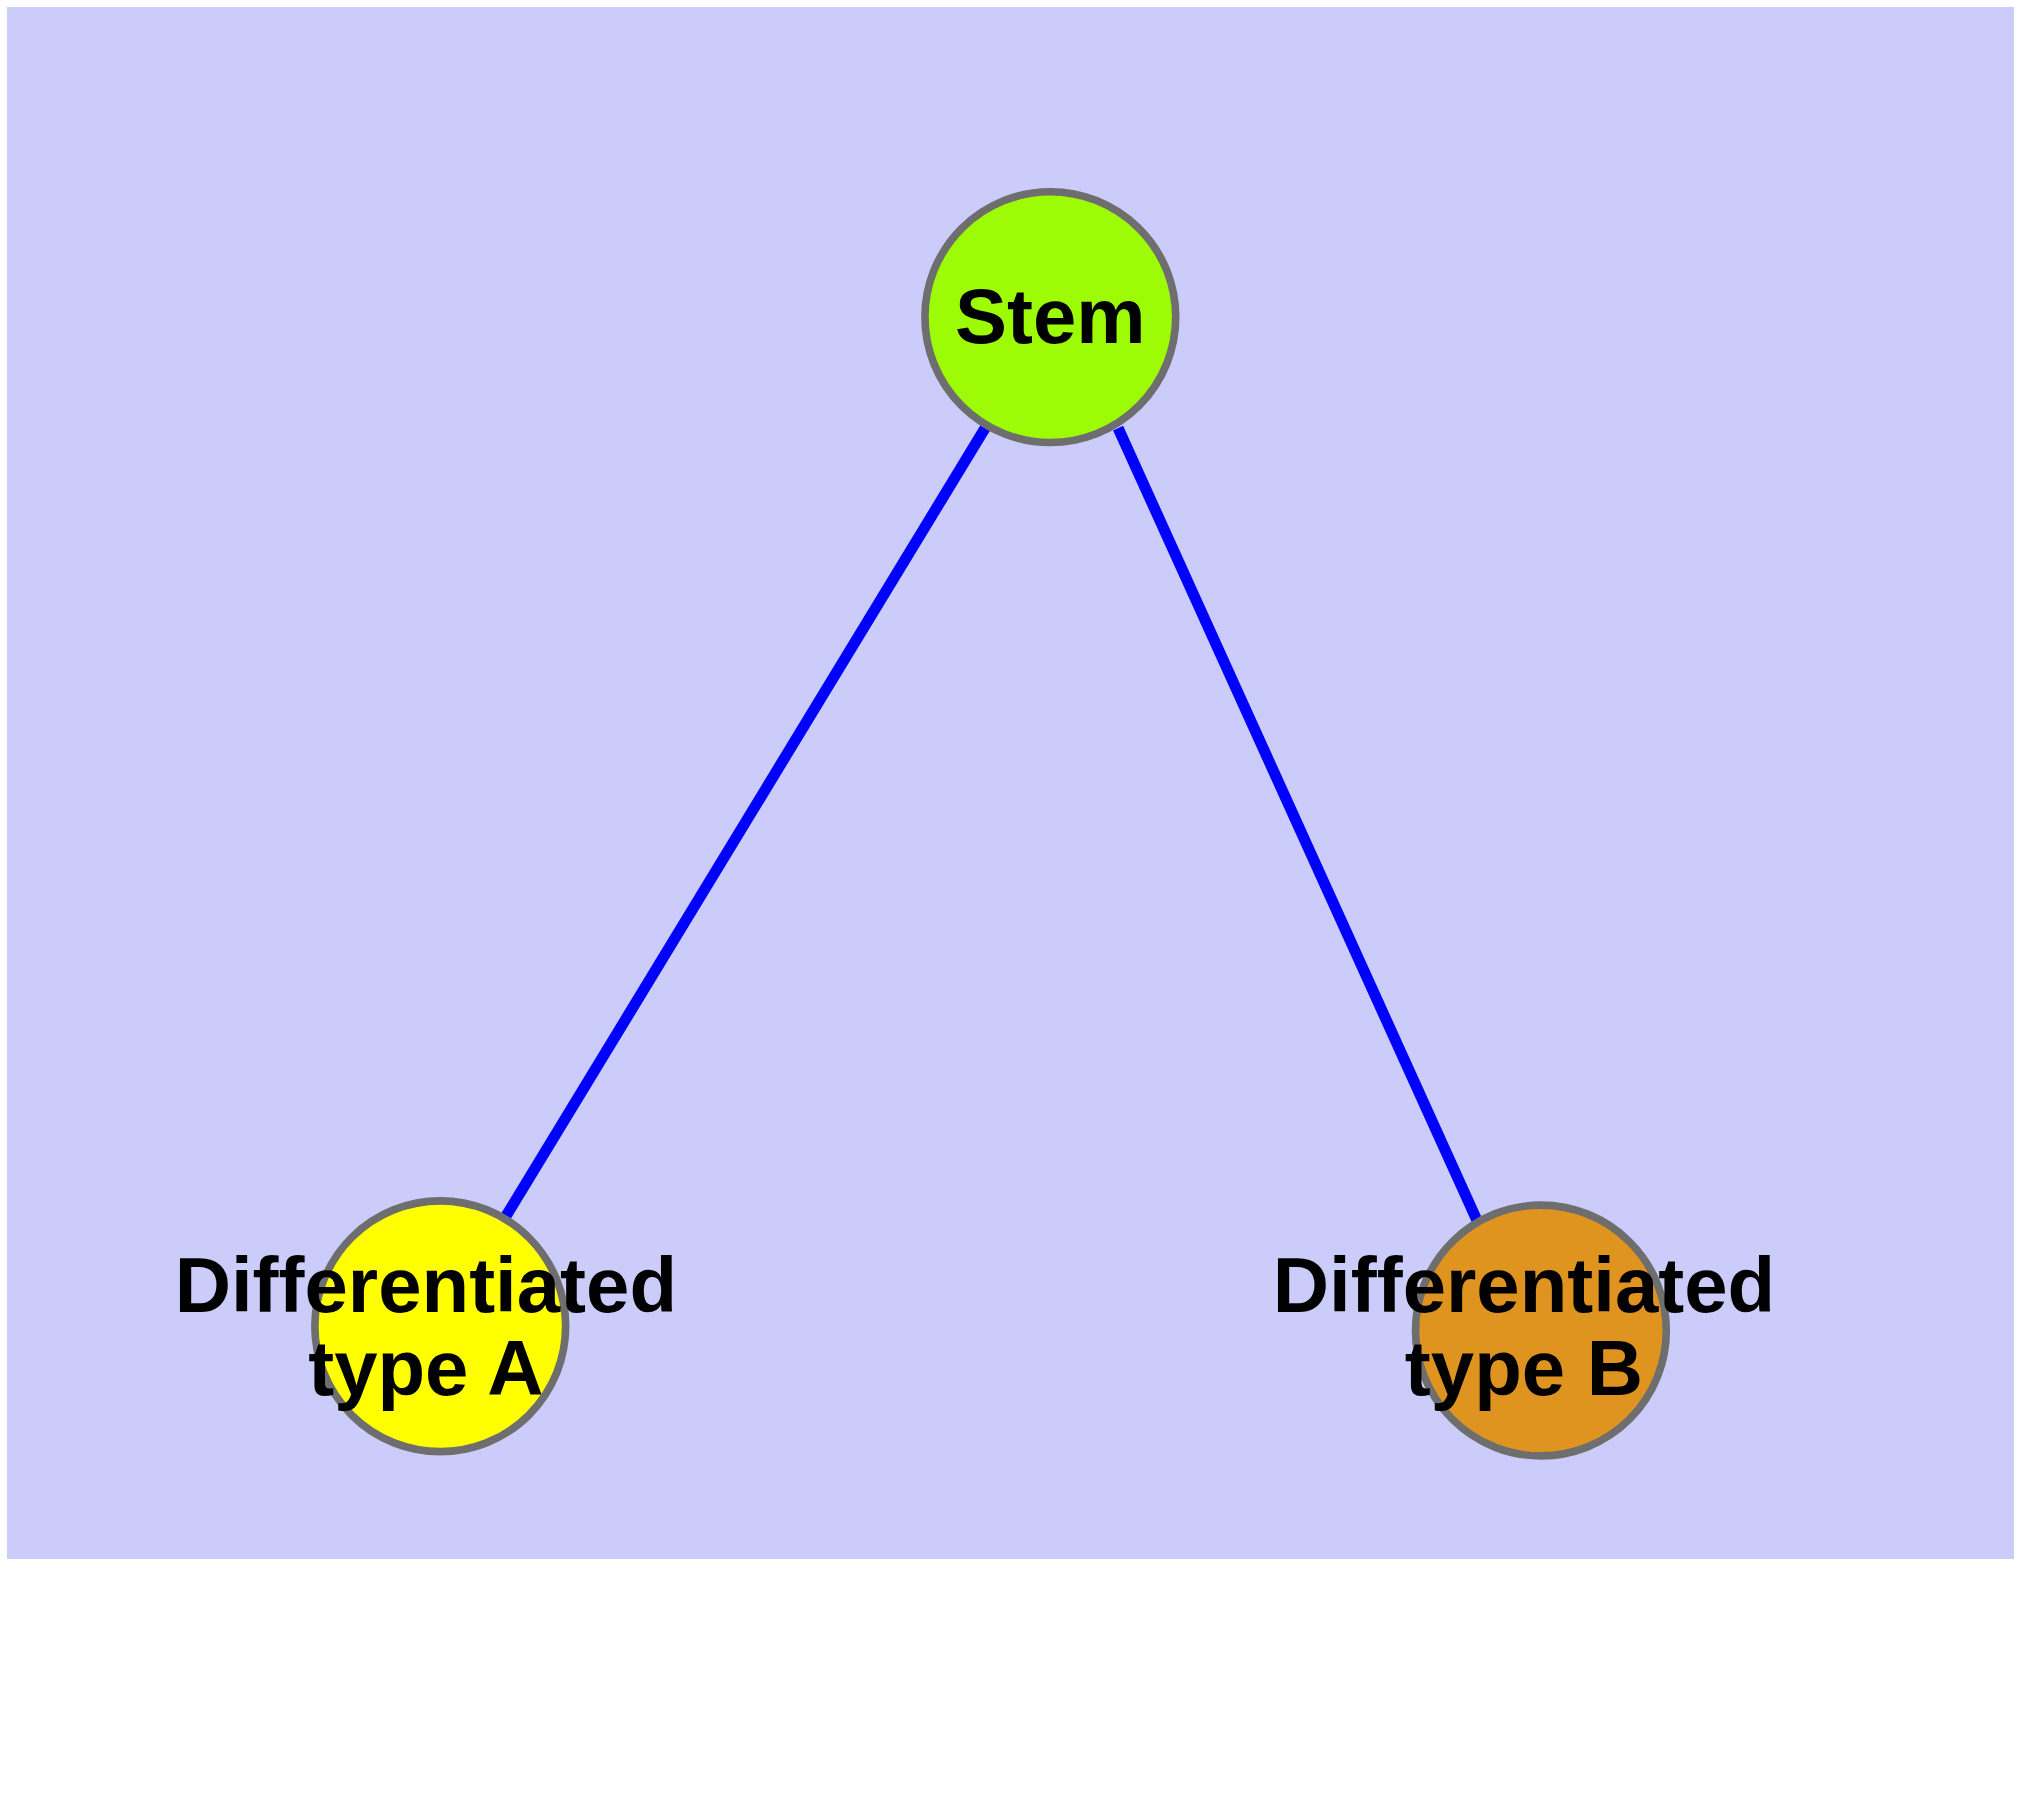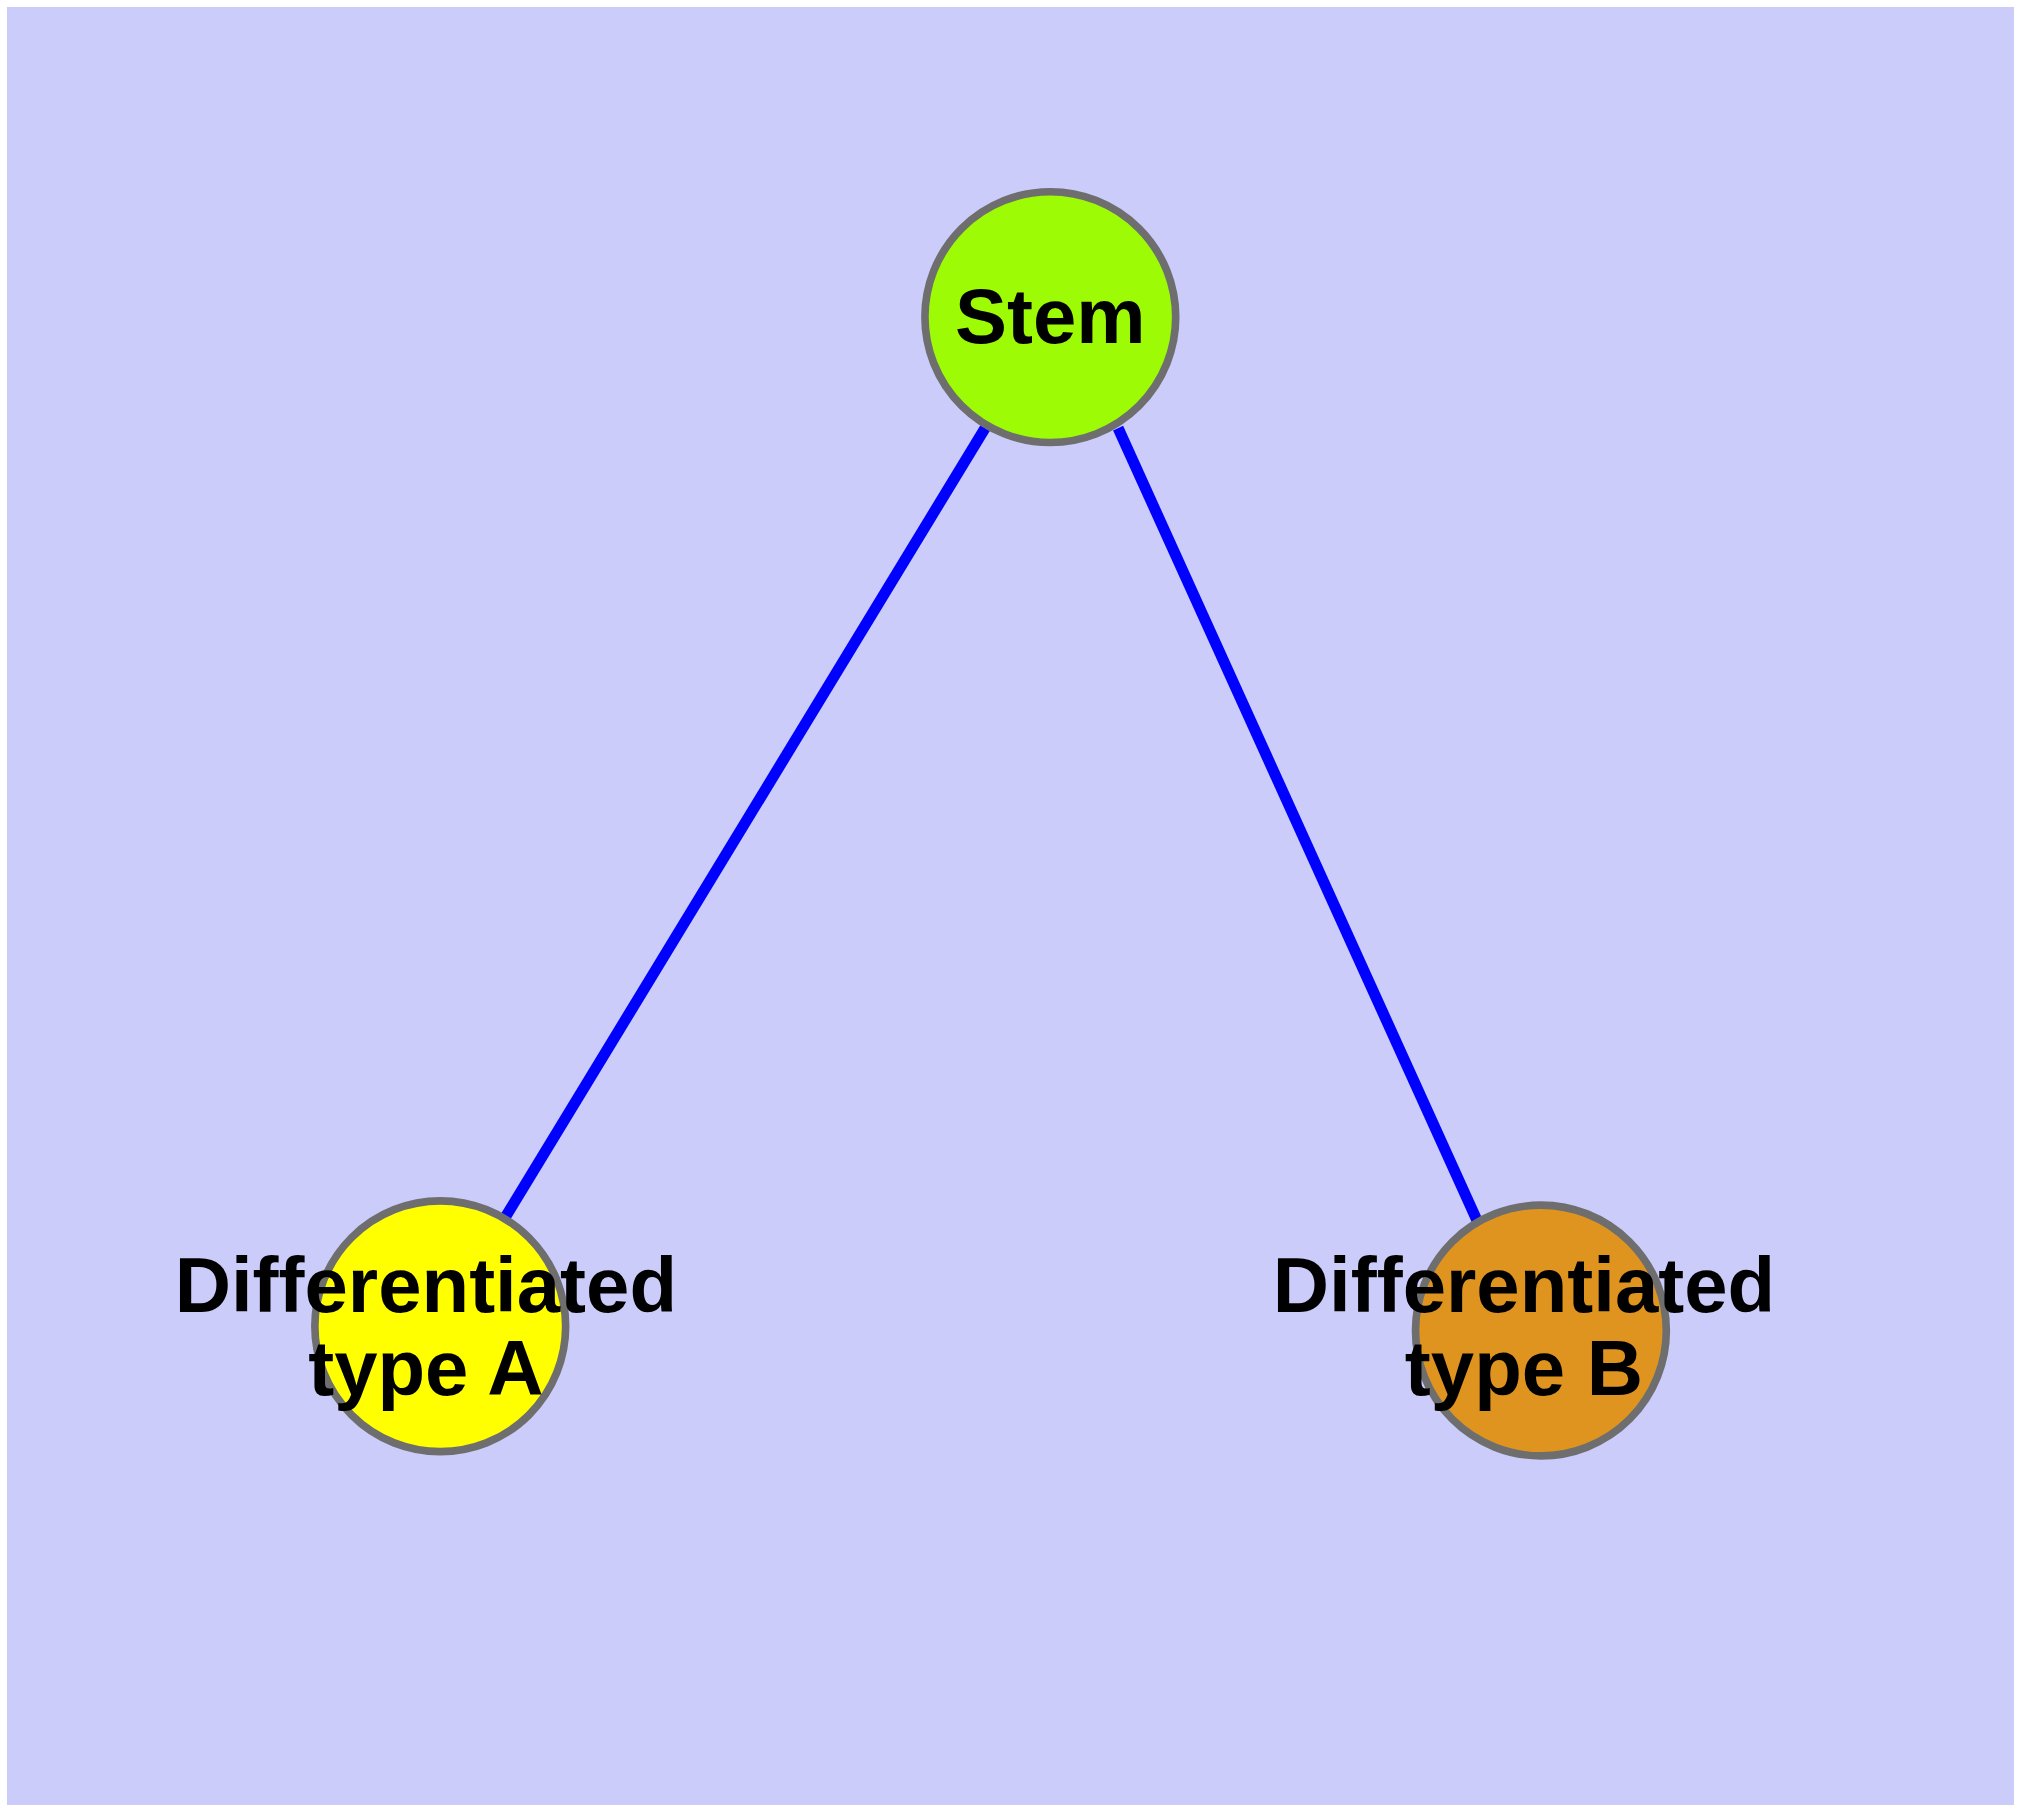--- a/index.html
+++ b/index.html
@@ -19,21 +19,21 @@
     width: 2021px;
     height: 1812px;
     background: #ffffff;
   }
 
   #plot-area {
     position: absolute;
     left: 6.8px;
     top: 6.8px;
     width: 2007px;
-    height: 1798px;
+    height: 1552px;
     background: #ccccfb;
     overflow: hidden;
   }
 
   #graph-svg {
     position: absolute;
     left: 0;
     top: 0;
     width: 2007px;
     height: 1798px;

